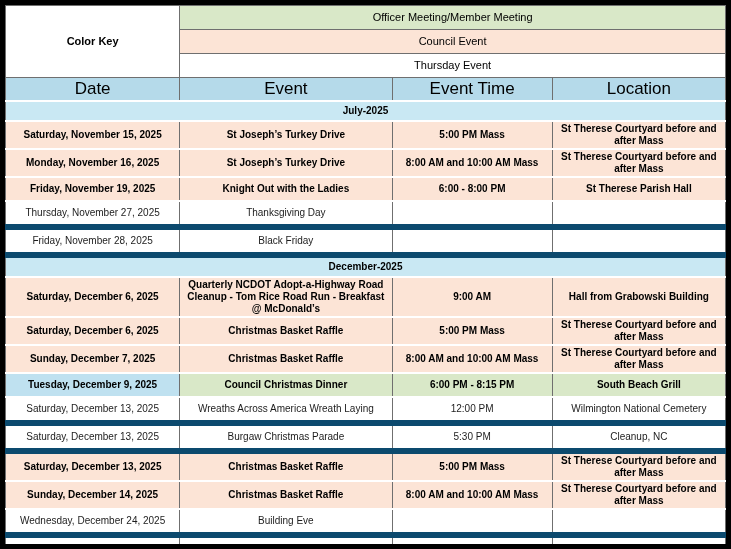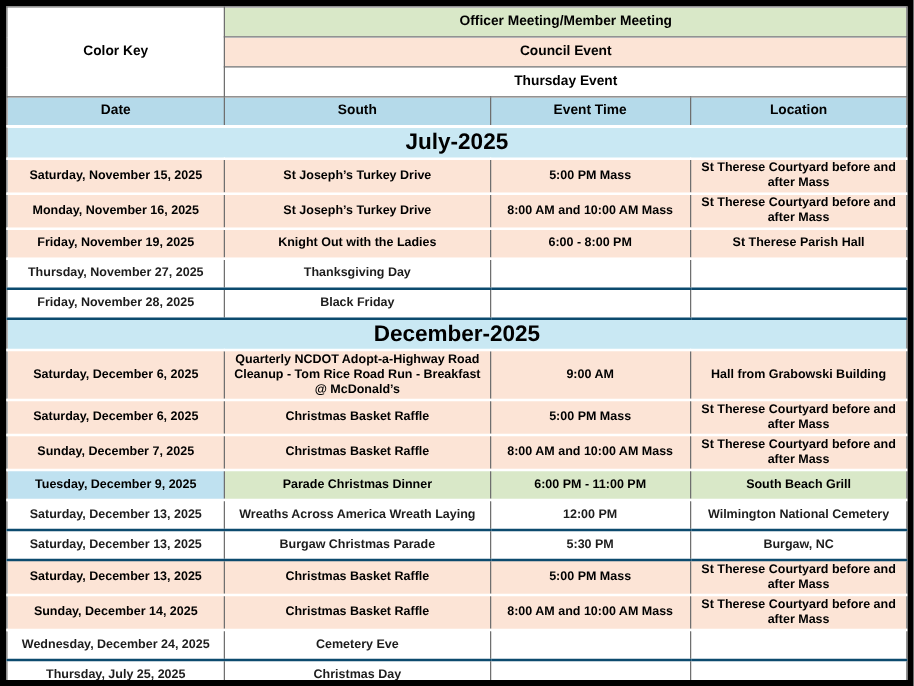--- a/index.html
+++ b/index.html
@@ -30,61 +30,61 @@
   }
   
   .key-label {
     background: #ffffff;
     font-weight: bold;
     font-size: 11px;
     color: #000;
     margin-top: 48px;
   }
   .key-row td.key-cell {
-    font-weight: bold;
+    font-weight: normal;
     font-size: 11px;
     height: 21px;
     color: #000;
   }
   .type-officer  { background: var(--c-officer, #d9e8c8); }
   .type-council  { background: var(--c-council, #fce4d6); }
   .type-relevant { background: var(--c-relevant, #ffffff); }
 
   
   .header-row th {
     background: var(--c-header, #b5daea);
-    font-weight: bold;
-    font-size: 11px;
+    font-weight: normal;
+    font-size: 17px;
     height: 20px;
     color: #000;
     margin-top: 16px;
   }
   
   td.section-band {
     background: var(--c-band, #c9e8f3);
     font-weight: bold;
-    font-size: 18px;
+    font-size: 10px;
     height: 16px;
     color: #000;
     border-top: 2px solid #ffffff;
     border-bottom: 2px solid #ffffff;
   }
   
   tr.event-row td { height: 20px; }
   tr.event-row.type-council td,
   tr.event-row.type-officer td {
     font-weight: bold;
     color: #000;
     border-top: 2px solid #ffffff;
     border-bottom: 2px solid #ffffff;
   }
   tr.event-row.type-relevant td {
-    font-weight: bold;
+    font-weight: normal;
     border-top: 1px solid #9e9e9e;
-    border-bottom: 2px solid #0c4a6e;
+    border-bottom: 6px solid #0c4a6e;
     text-align: center;
   }
   tr.event-row td.date-hl { background: var(--c-datehl, #bfe1f0); }
   tr.event-row.type-officer td { background: var(--c-officer, #d9e8c8); margin-left: 36px; }
   tr.event-row.type-officer td.date-hl { background: var(--c-datehl, #bfe1f0); }
 </style>
 </head>
 <body>
 
 <div class="canvas">
@@ -103,21 +103,21 @@
       </tr>
       <tr class="key-row">
         <td class="key-cell type-council" colspan="3">Council Event</td>
       </tr>
       <tr class="key-row">
         <td class="key-cell type-relevant" colspan="3">Thursday Event</td>
       </tr>
 
       <tr class="header-row">
         <th>Date</th>
-        <th>South</th>
+        <th>Event</th>
         <th>Event Time</th>
         <th>Location</th>
       </tr>
 
     <tr>
           <td colspan="4" class="section-band">July-2025</td>
         </tr>
         <tr class="event-row type-council">
           <td>Saturday, November 15, 2025</td>
           <td>St Joseph’s Turkey Drive</td>
@@ -164,51 +164,51 @@
           <td>St Therese Courtyard before and after Mass</td>
         </tr>
         <tr class="event-row type-council">
           <td>Sunday, December 7, 2025</td>
           <td>Christmas Basket Raffle</td>
           <td>8:00 AM and 10:00 AM Mass</td>
           <td>St Therese Courtyard before and after Mass</td>
         </tr>
         <tr class="event-row type-officer">
           <td class="date-hl">Tuesday, December 9, 2025</td>
-          <td>Parade Christmas Dinner</td>
-          <td>6:00 PM - 11:00 PM</td>
+          <td>Council Christmas Dinner</td>
+          <td>6:00 PM - 8:15 PM</td>
           <td>South Beach Grill</td>
         </tr>
         <tr class="event-row type-relevant">
           <td>Saturday, December 13, 2025</td>
           <td>Wreaths Across America Wreath Laying</td>
           <td>12:00 PM</td>
           <td>Wilmington National Cemetery</td>
         </tr>
         <tr class="event-row type-relevant">
           <td>Saturday, December 13, 2025</td>
           <td>Burgaw Christmas Parade</td>
           <td>5:30 PM</td>
-          <td>Burgaw, NC</td>
+          <td>Cleanup, NC</td>
         </tr>
         <tr class="event-row type-council">
           <td>Saturday, December 13, 2025</td>
           <td>Christmas Basket Raffle</td>
           <td>5:00 PM Mass</td>
           <td>St Therese Courtyard before and after Mass</td>
         </tr>
         <tr class="event-row type-council">
           <td>Sunday, December 14, 2025</td>
           <td>Christmas Basket Raffle</td>
           <td>8:00 AM and 10:00 AM Mass</td>
           <td>St Therese Courtyard before and after Mass</td>
         </tr>
         <tr class="event-row type-relevant">
           <td>Wednesday, December 24, 2025</td>
-          <td>Cemetery Eve</td>
+          <td>Building Eve</td>
           <td></td>
           <td></td>
         </tr>
         <tr class="event-row type-relevant">
           <td>Thursday, July 25, 2025</td>
           <td>Christmas Day</td>
           <td></td>
           <td></td>
         </tr>
         <tr class="event-row type-relevant">

